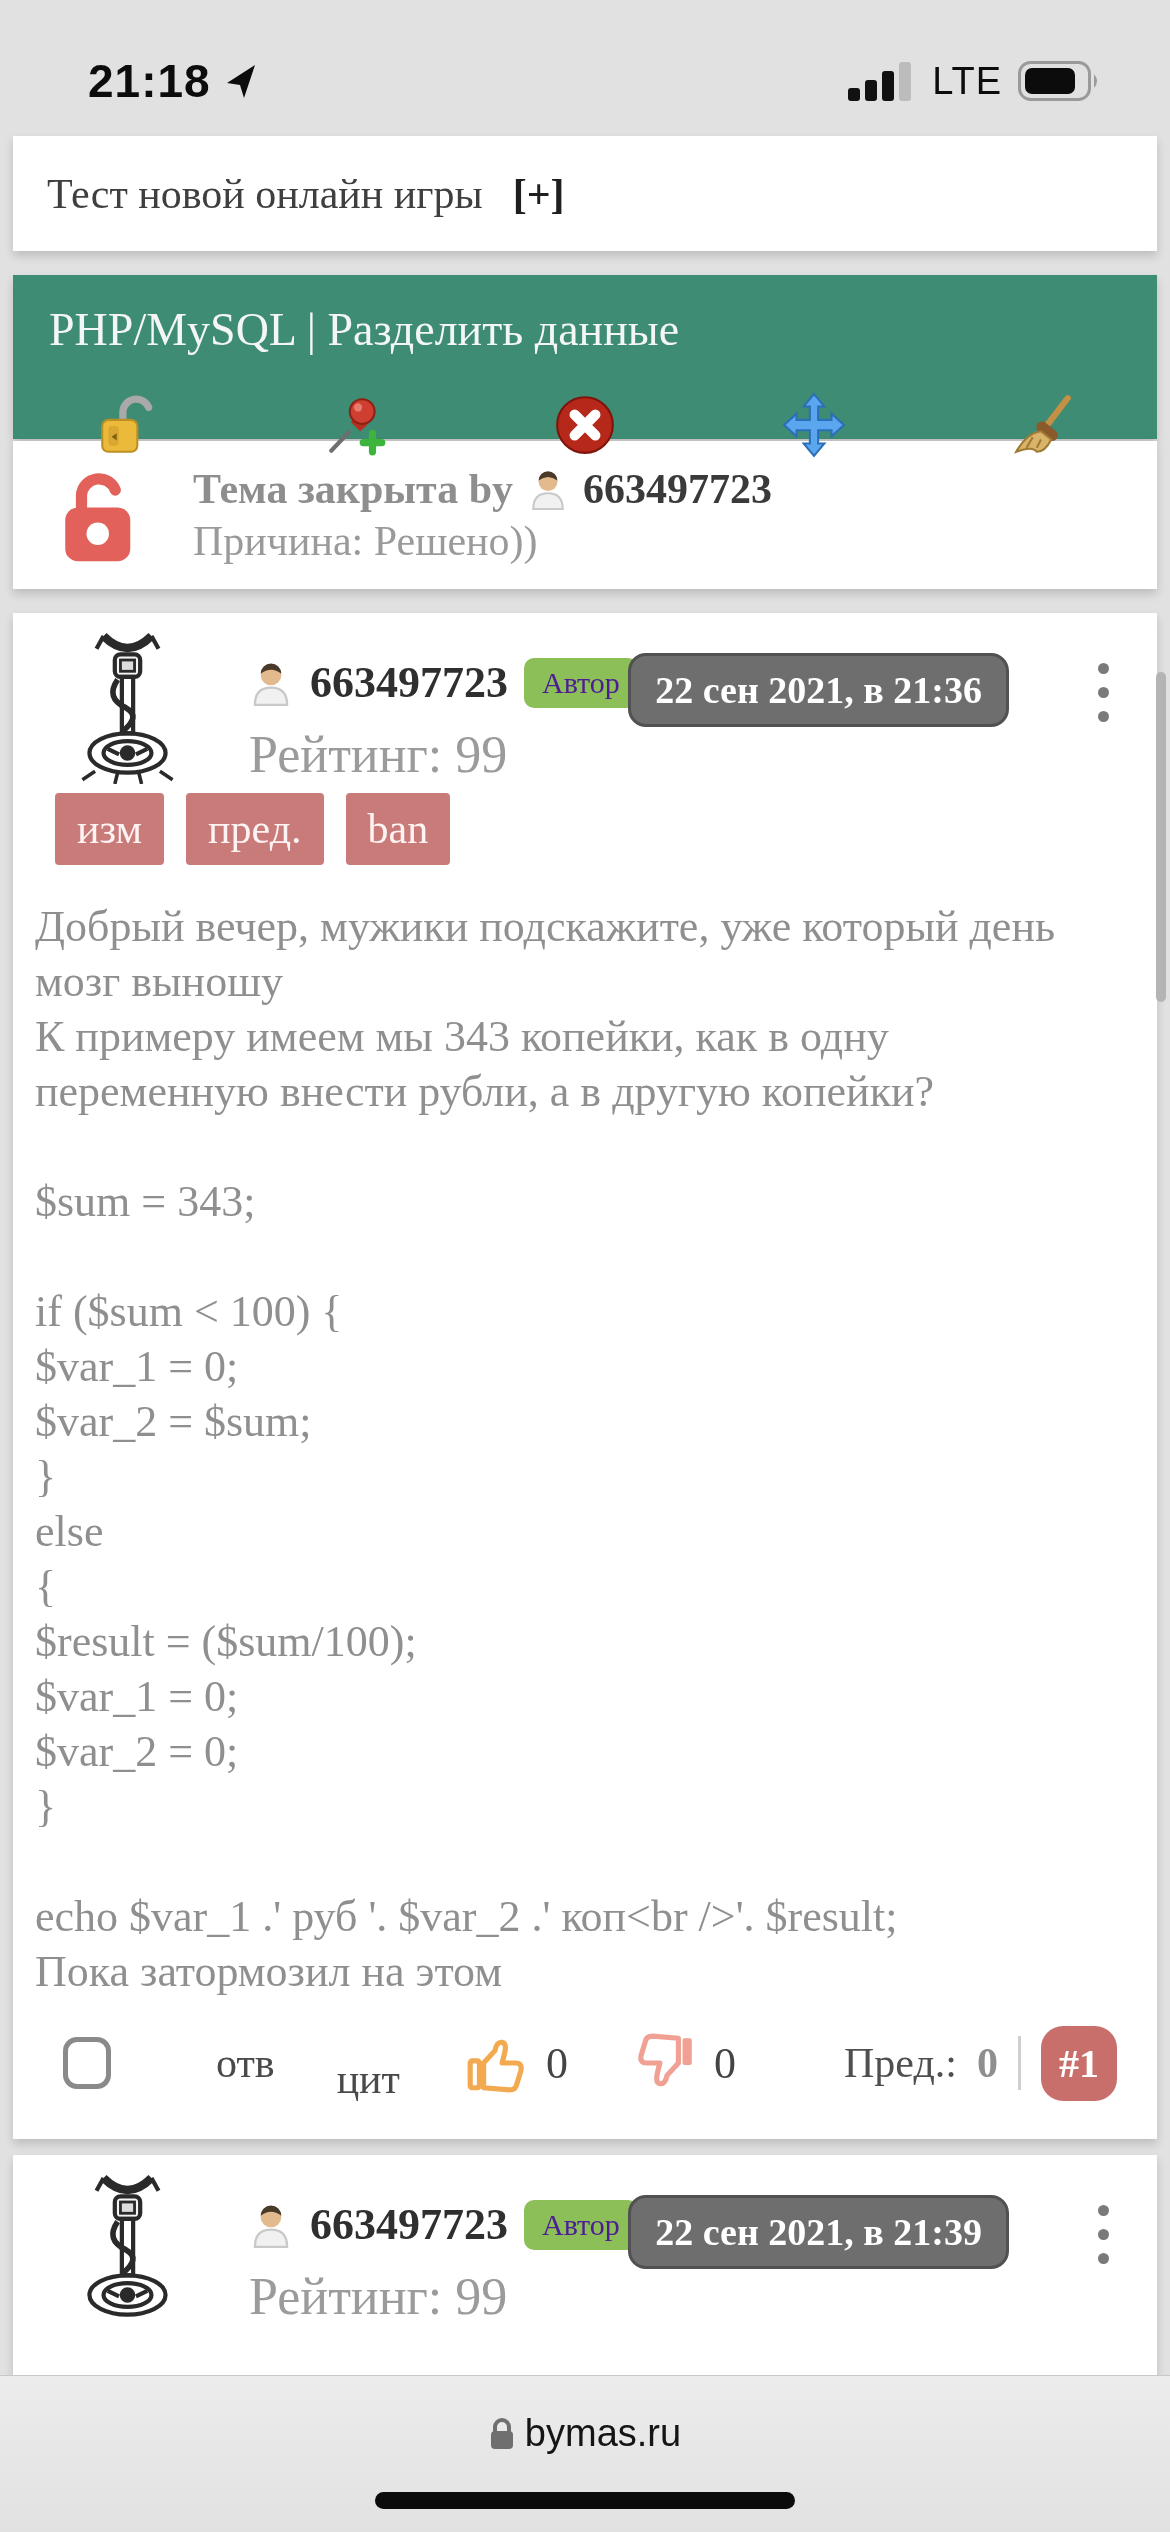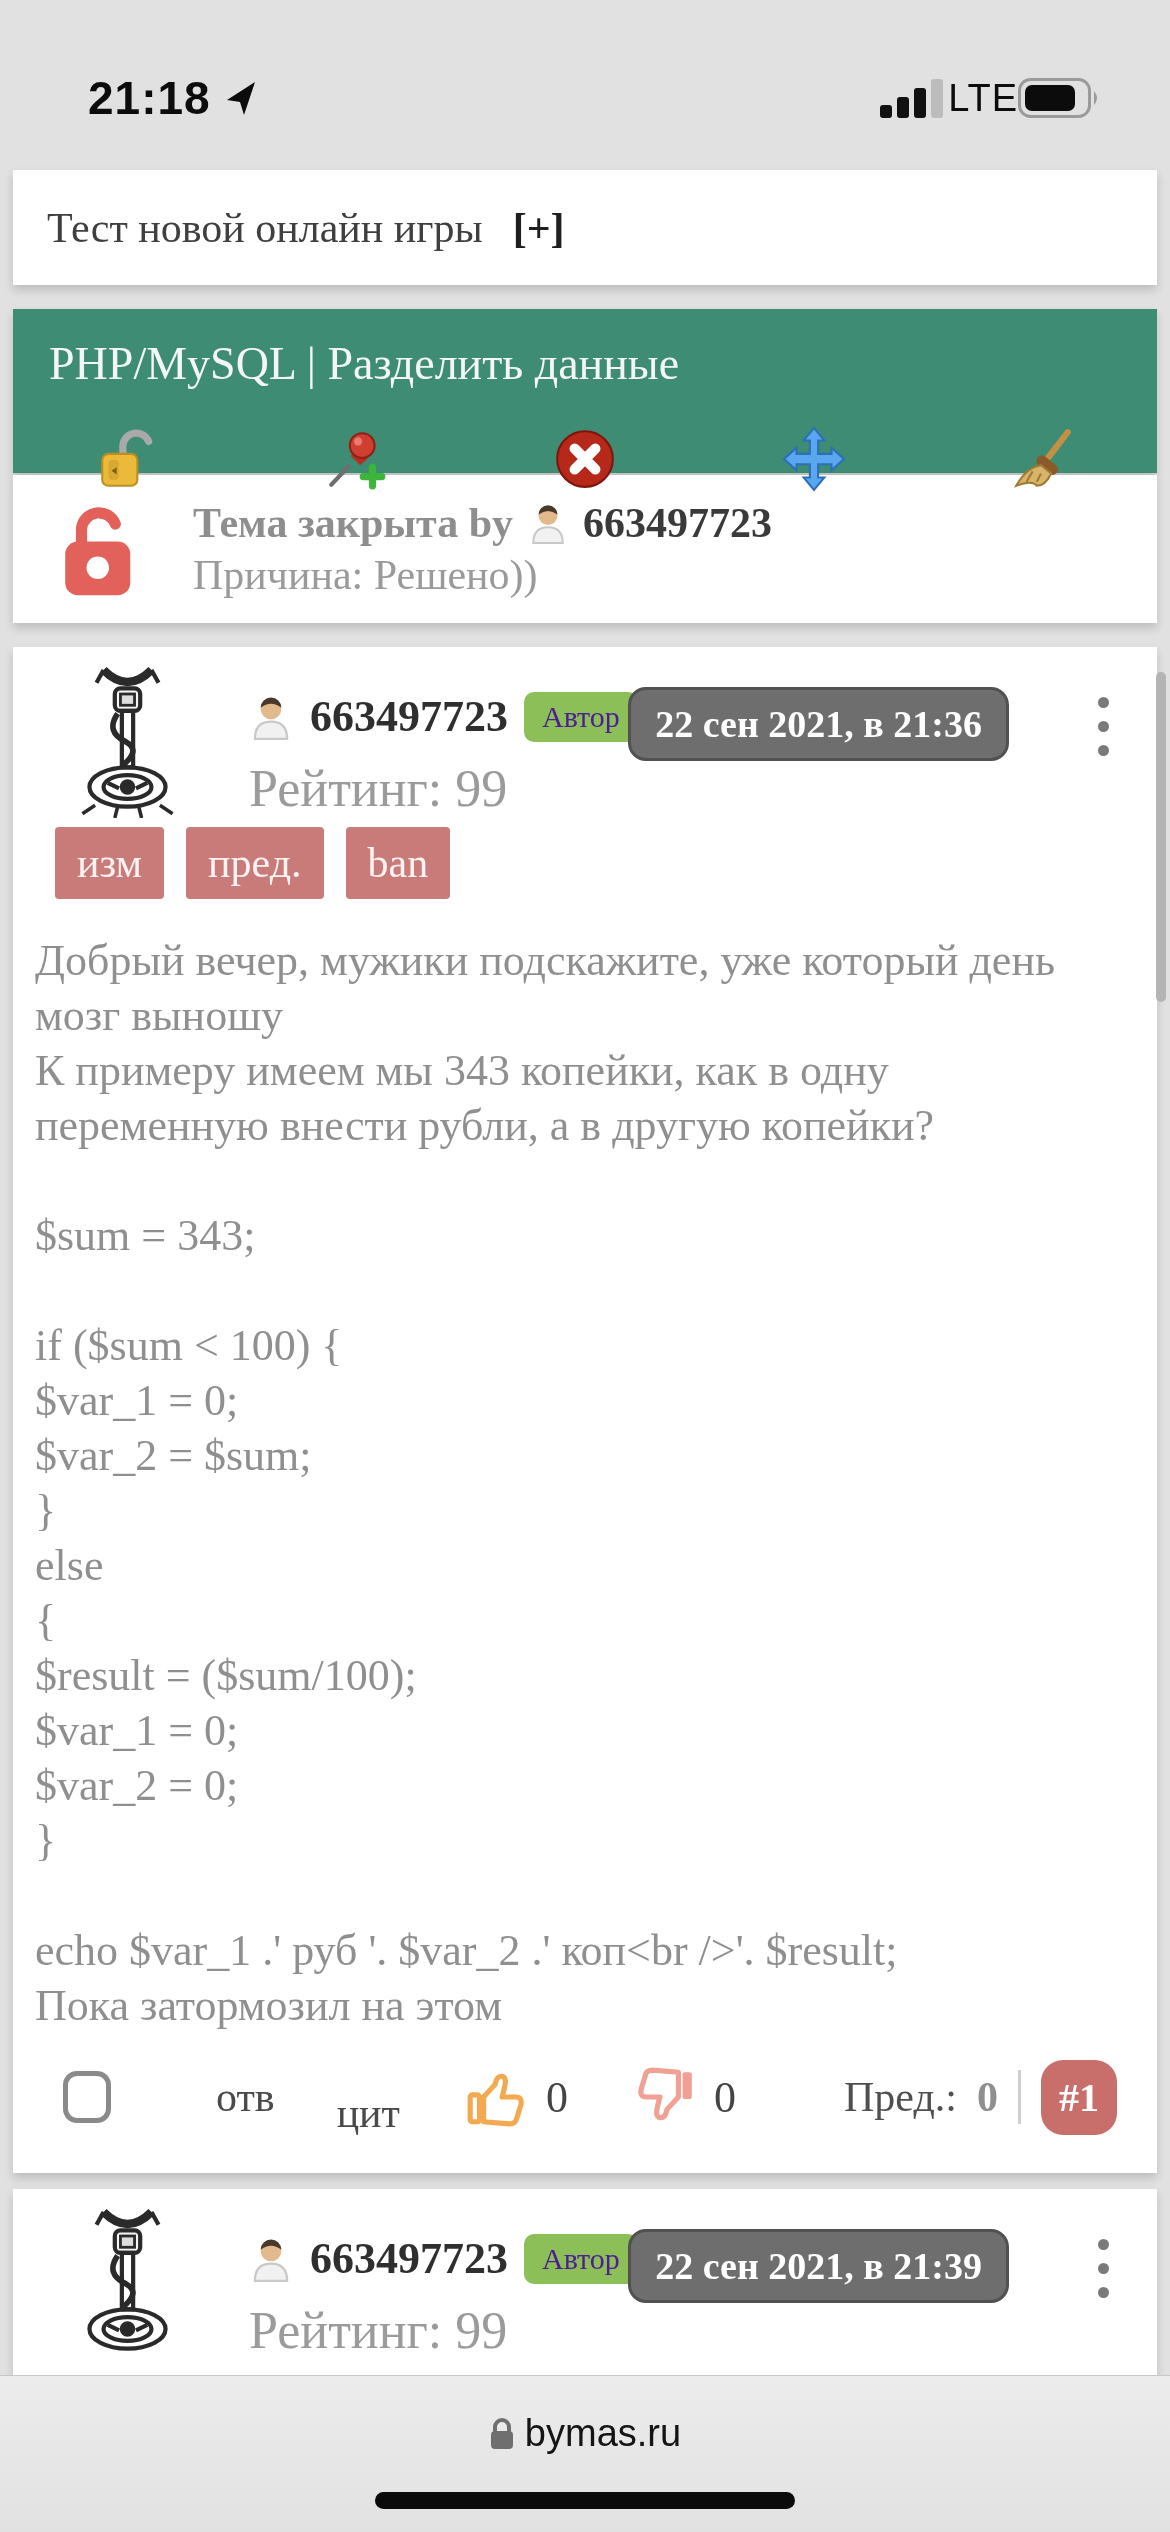--- a/index.html
+++ b/index.html
@@ -4,27 +4,27 @@
 <style>
   * { margin:0; padding:0; box-sizing:border-box; }
   html,body { width:1170px; height:2532px; overflow:hidden; }
   body {
     background:#e2e1e2;
     font-family:"Liberation Serif","DejaVu Serif",serif;
     position:relative;
   }
   
   .status-bar {
-    height:170px; display:flex; align-items:center; justify-content:space-between;
+    height:136px; display:flex; align-items:center; justify-content:space-between;
     padding:26px 70px 0 88px;
     font-family:"Liberation Sans","DejaVu Sans",sans-serif;
   }
   .sb-left { display:flex; align-items:center; gap:10px; }
   .sb-time { font-size:46px; font-weight:700; color:#0c0c0c; letter-spacing:1px; }
-  .sb-right { display:flex; align-items:center; }
+  .sb-right { display:flex; align-items:center; gap:16px; }
   .sb-lte { font-size:38px; color:#0c0c0c; letter-spacing:1px; }
   
   .card {
     background:#ffffff; margin:0 13px;
     box-shadow:0 5px 9px rgba(0,0,0,0.16);
   }
   .topic-card {
     margin-top:0; height:115px; display:flex; align-items:center; padding:0 34px;
   }
   .topic-title { font-size:42px; color:#3f3f3f; }

